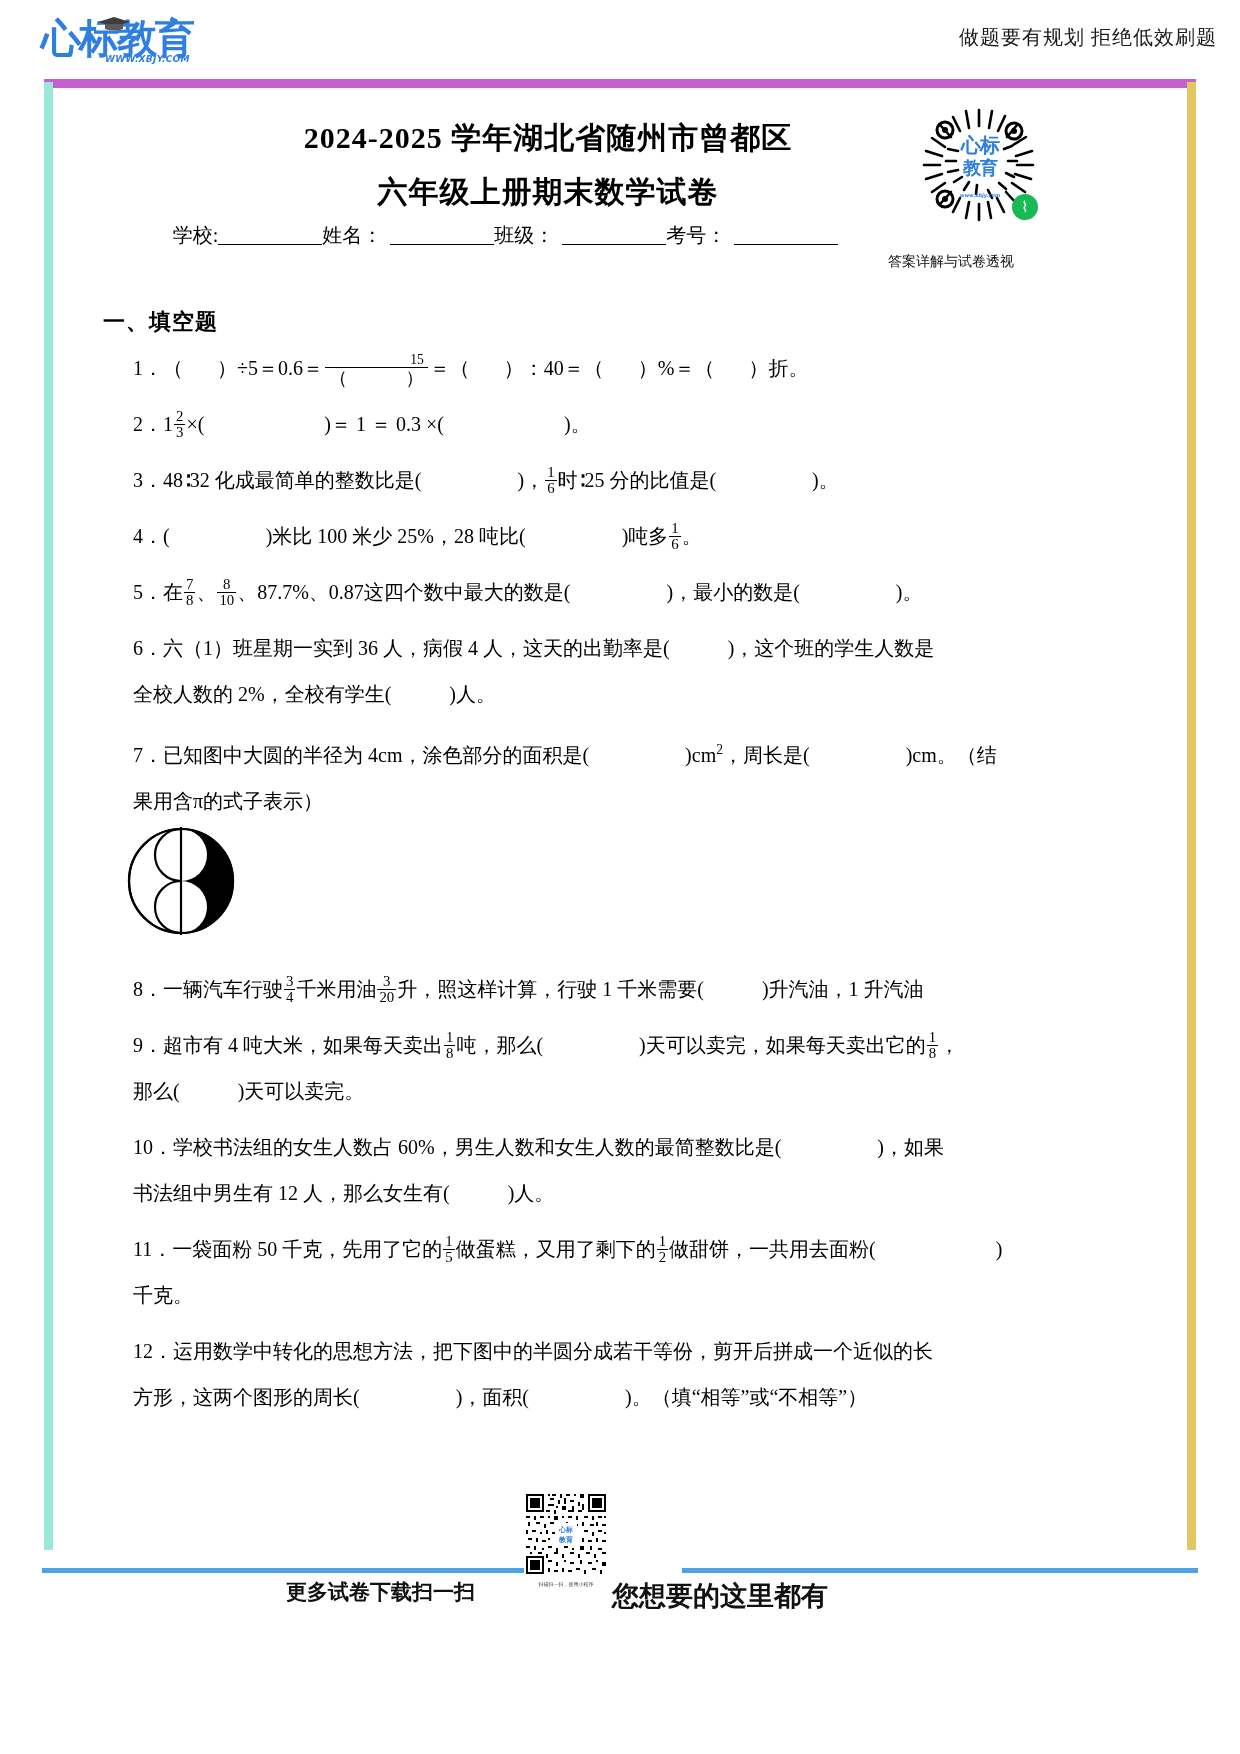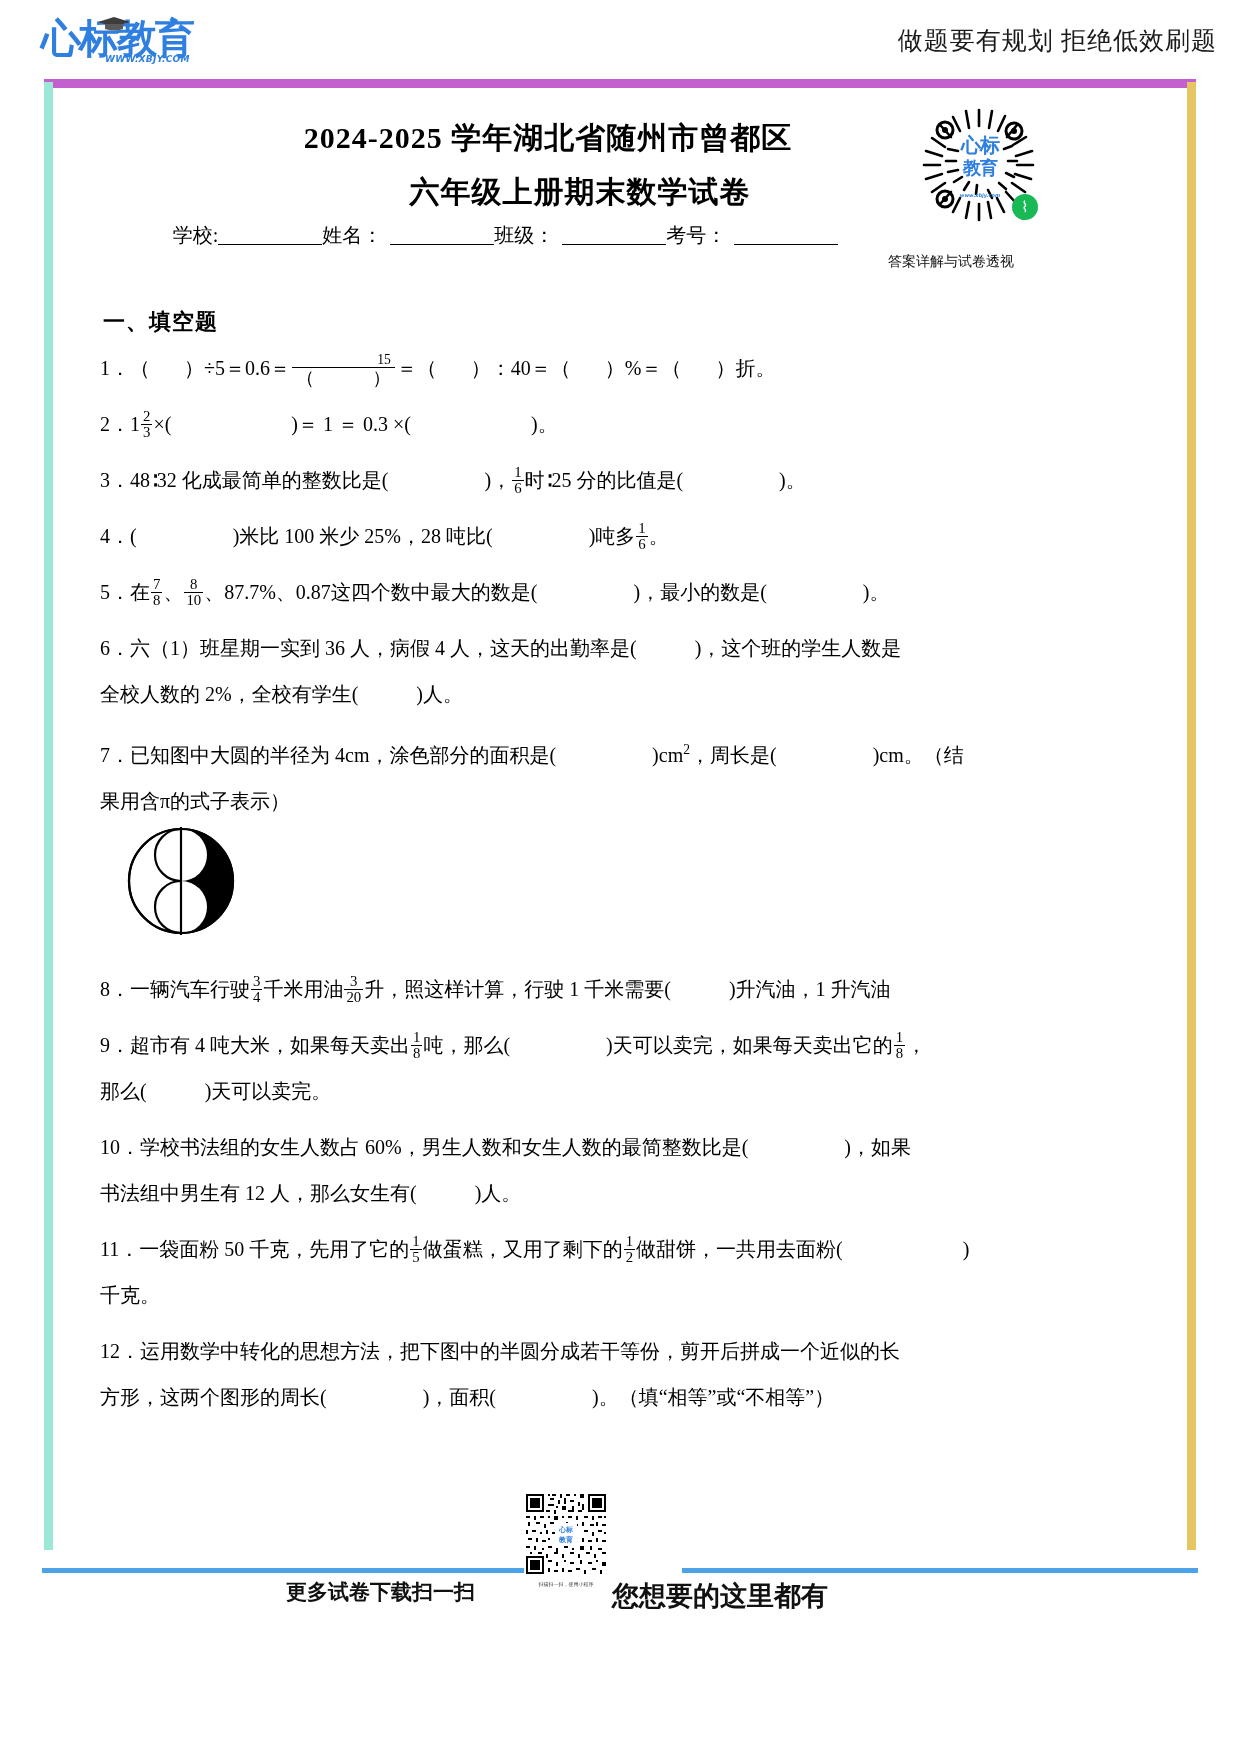--- a/index.html
+++ b/index.html
@@ -51,21 +51,21 @@
     position: absolute;
     left: 56px;
     top: 0px;
     width: 34px;
     height: 16px;
   }
   .banner-slogan {
     position: absolute;
     right: 28px;
     top: 24px;
-    font-size: 25px;
+    font-size: 20px;
     color: #1a1a1a;
     letter-spacing: 1px;
     white-space: nowrap;
     text-align: right;
   }
 
   
   .frame-top {
     position: absolute;
     left: 44px; top: 79px;
@@ -87,21 +87,21 @@
 
   
   .doc-title-1, .doc-title-2 {
     position: absolute;
     left: 0; width: 1096px;
     text-align: center;
     font-weight: bold;
     color: #000;
   }
   .doc-title-1 { top: 118px; font-size: 30px; letter-spacing: 1px; }
-  .doc-title-2 { top: 172px; font-size: 30px; letter-spacing: 1px; margin-left: 32px; }
+  .doc-title-2 { top: 172px; font-size: 30px; letter-spacing: 1px; }
 
   .info-line {
     position: absolute;
     top: 222px; left: 0; width: 1011px;
     text-align: center;
     font-size: 20px;
     color: #000;
     white-space: nowrap;
   }
   .info-line .blank-ul {
@@ -170,20 +170,21 @@
     position: absolute;
     left: 100px; top: 345px;
     width: 1010px;
     font-size: 20px;
     color: #000;
     line-height: 46px;
   }
   .q {
     position: relative;
     margin-bottom: 10px;
+    margin-left: 33px;
   }
   .q .ln { display: block; white-space: nowrap; }
 
   .blank { display: inline-block; }
   .b-s  { width: 34px; }
   .b-m  { width: 58px; }
   .b-l  { width: 96px; }
   .b-xl { width: 120px; }
 
   

